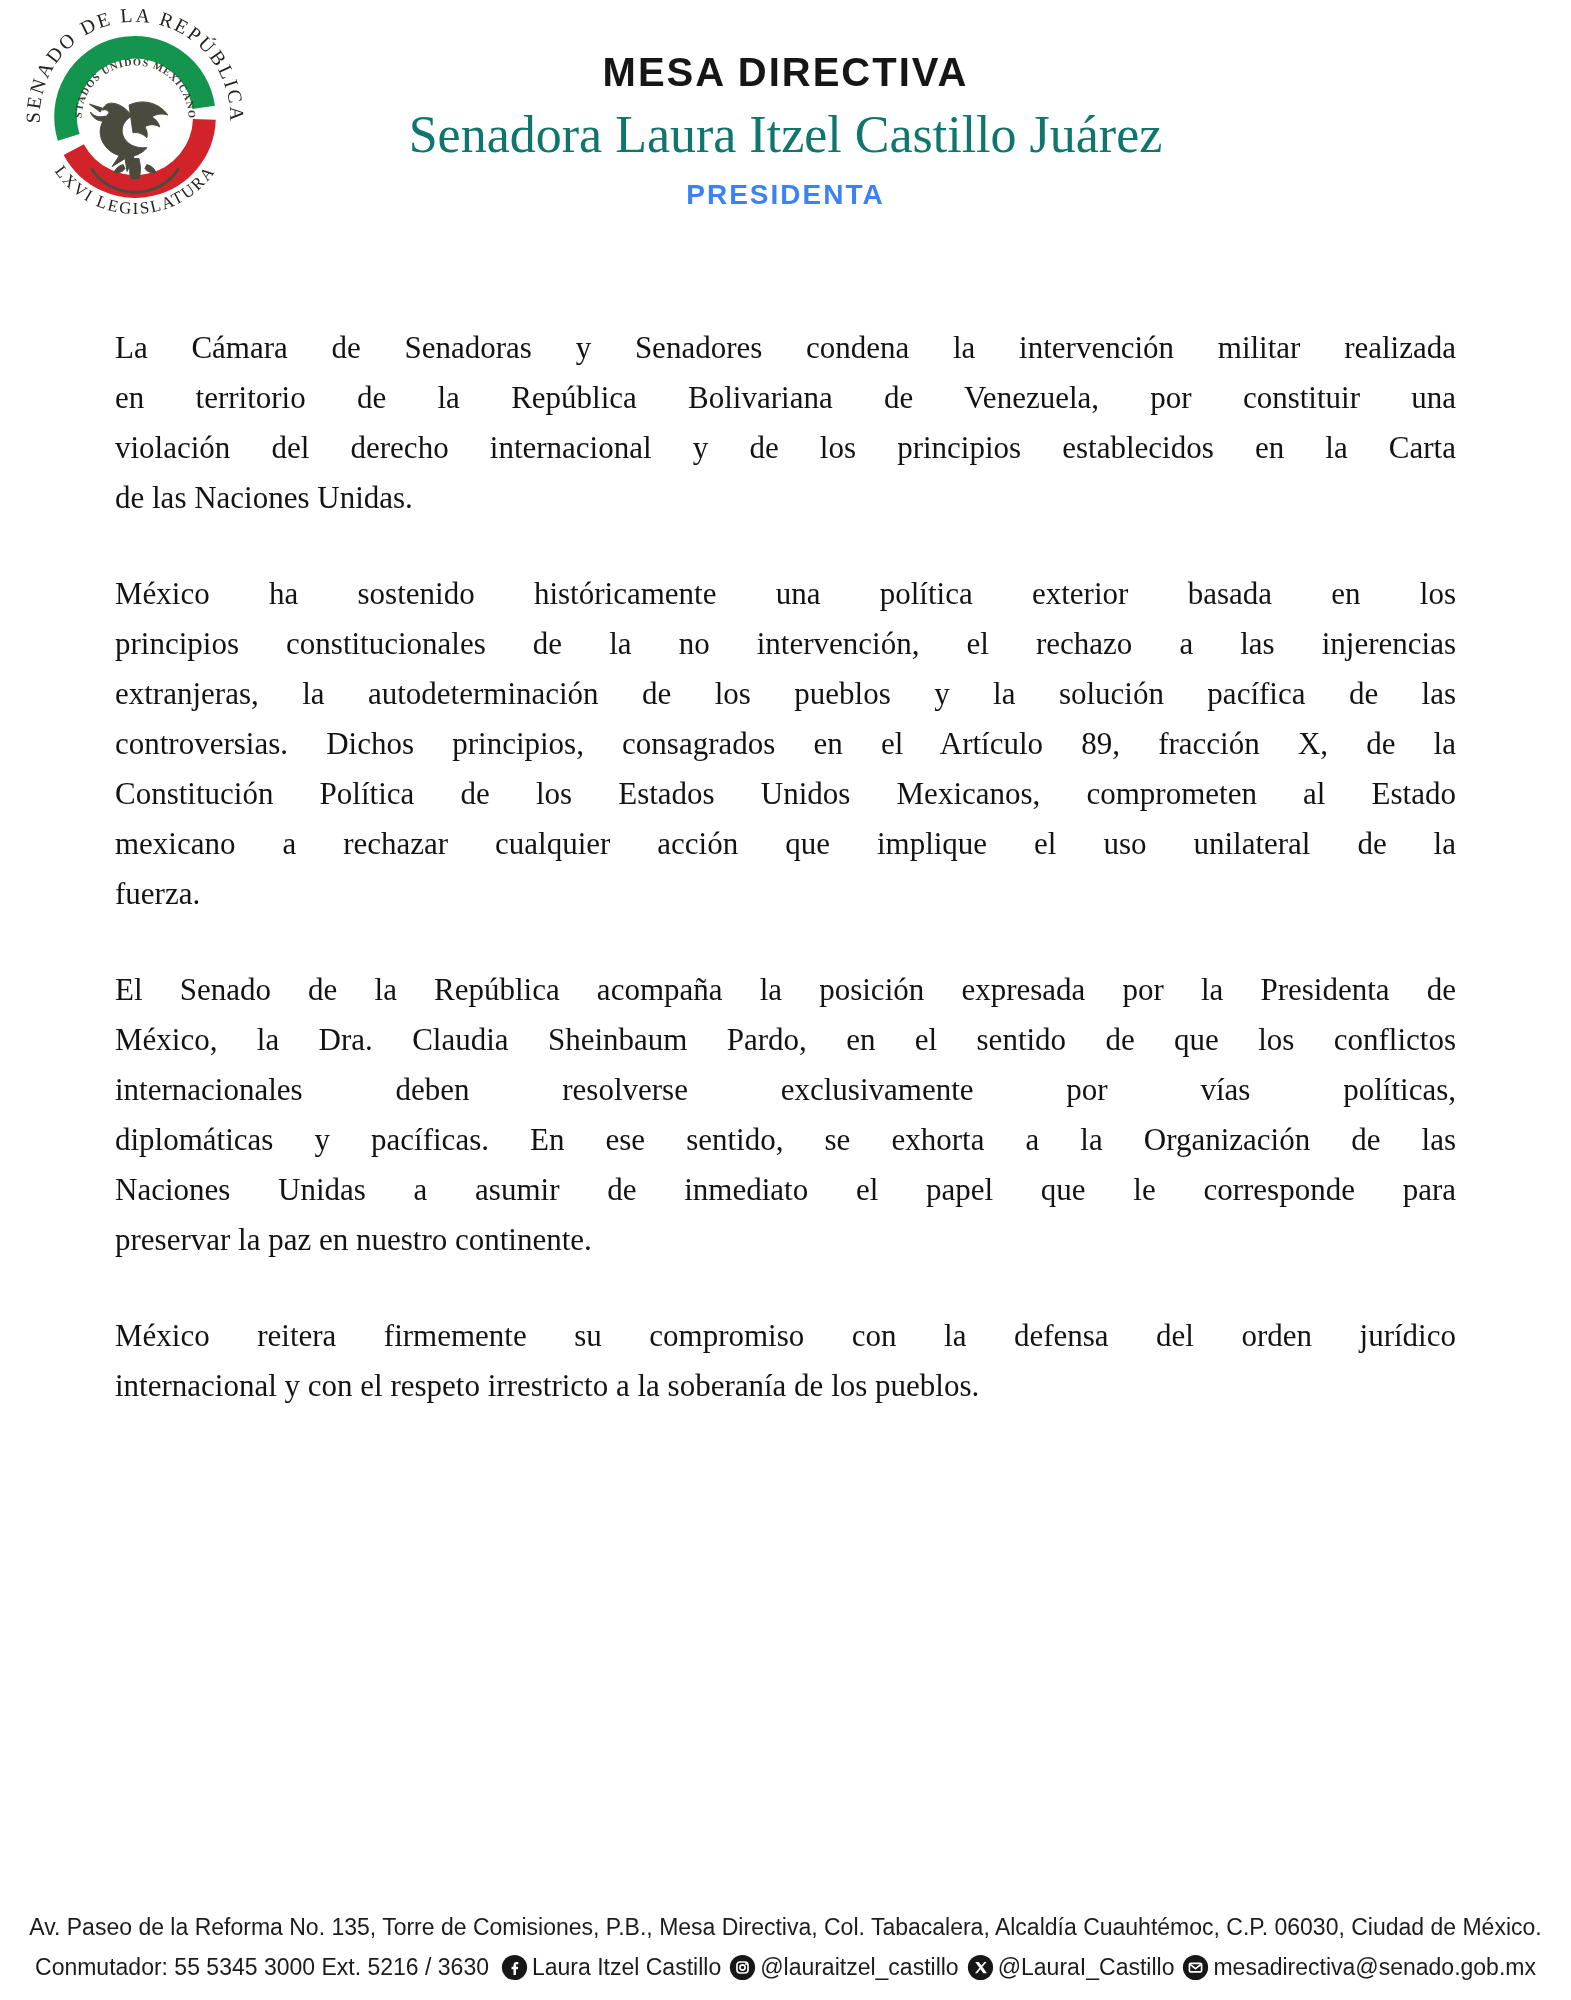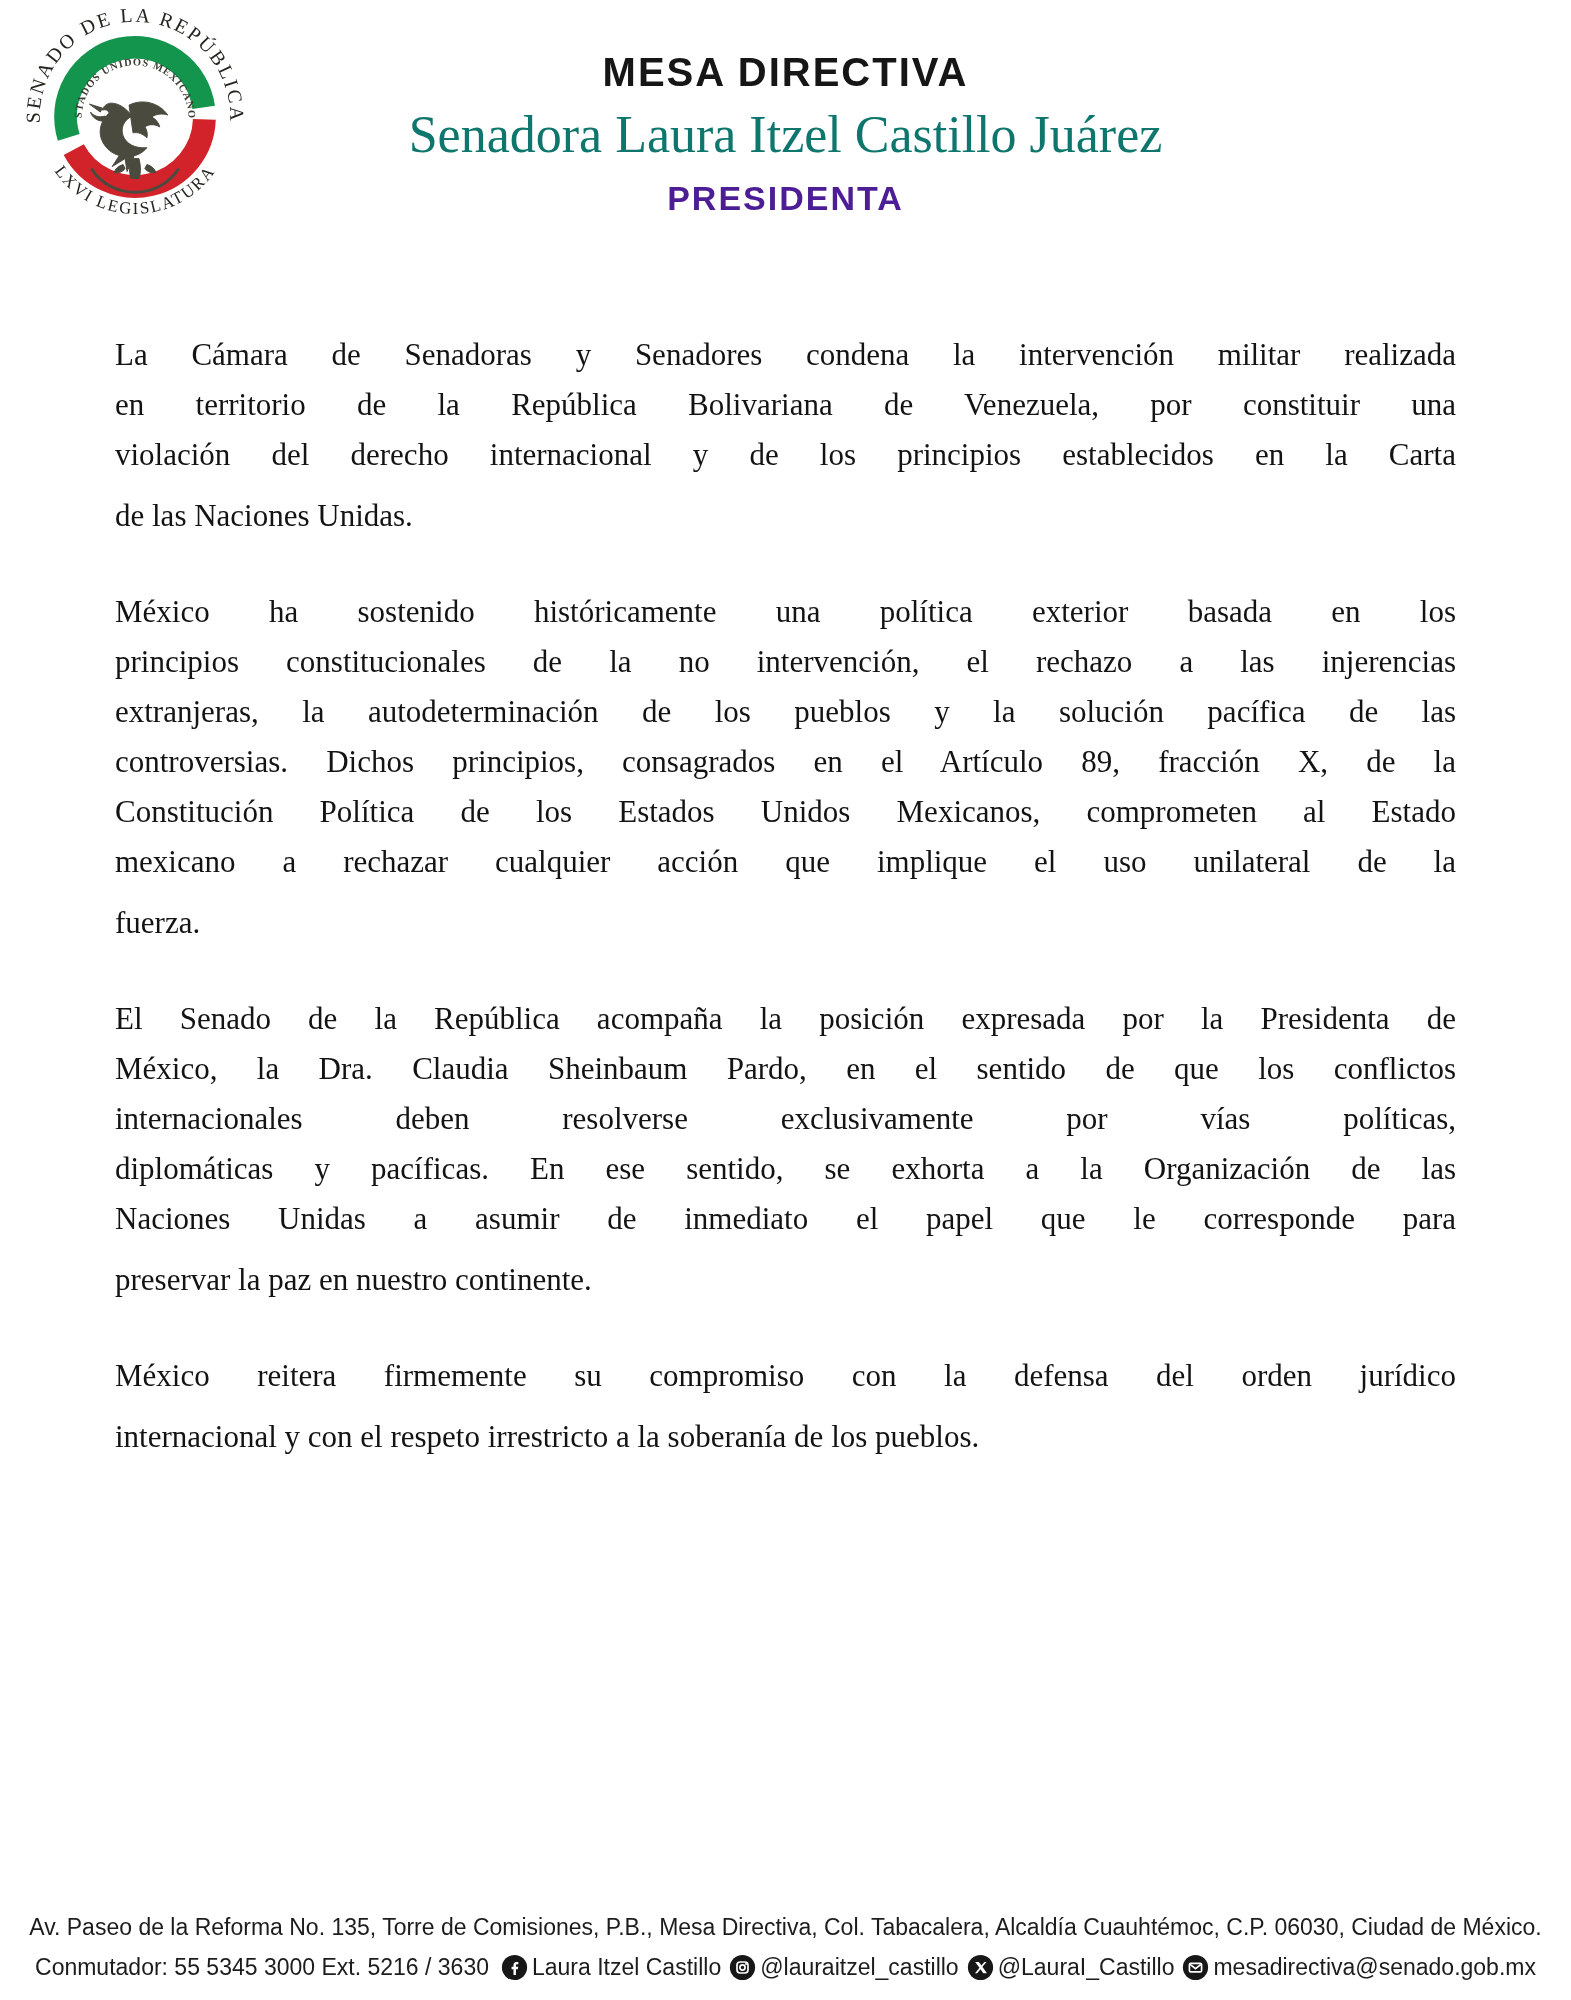--- a/index.html
+++ b/index.html
@@ -19,36 +19,36 @@
   .office{
     font-family:"Liberation Sans", sans-serif;
     font-weight:700;font-size:40px;letter-spacing:2px;color:#161616;
   }
   .senator-name{
     font-family:"Liberation Serif", serif;
     font-size:52px;line-height:60px;margin-top:10px;color:#0f766e;
   }
   .role{
     font-family:"Liberation Sans", sans-serif;
-    font-weight:700;font-size:34px;letter-spacing:2px;margin-top:14px;color:#4c1d95;
+    font-weight:700;font-size:28px;letter-spacing:2px;margin-top:14px;color:#3b82f6;
   }
   
   .doc-title{
     text-align:center;font-weight:700;font-size:35px;
     margin-top:92px;color:#101010;
   }
   .doc-body{margin:112px 115px 0 115px;font-size:31px;color:#131313;}
   .para{margin-bottom:46px;}
   .tline{
     line-height:50px;
     text-align:justify;
     text-align-last:justify;
     white-space:normal;
   }
-  .tline.last{text-align-last:left;margin-top:11px;}
+  .tline.last{text-align-last:left;}
   
   .footer{
     position:absolute;left:0;right:0;bottom:16px;
     font-family:"Liberation Sans", sans-serif;
     font-size:23px;color:#1c1c1c;text-align:center;
   }
   .footer-address{line-height:34px;text-align:center;}
   .footer-contact{
     margin-top:6px;line-height:34px;
     display:flex;justify-content:center;align-items:center;gap:8px;

